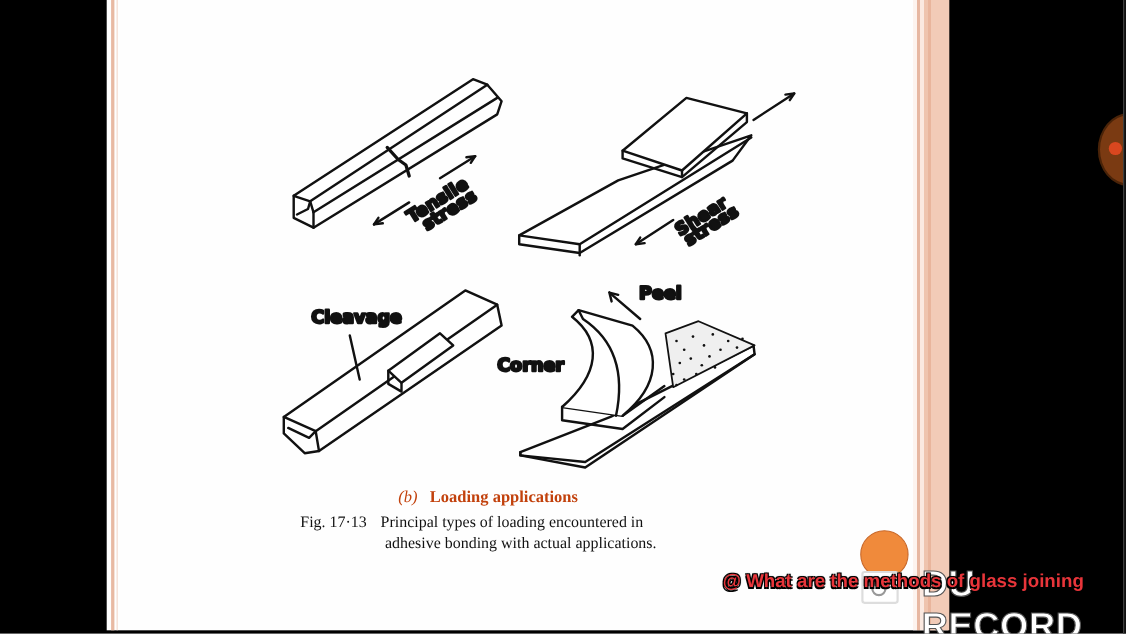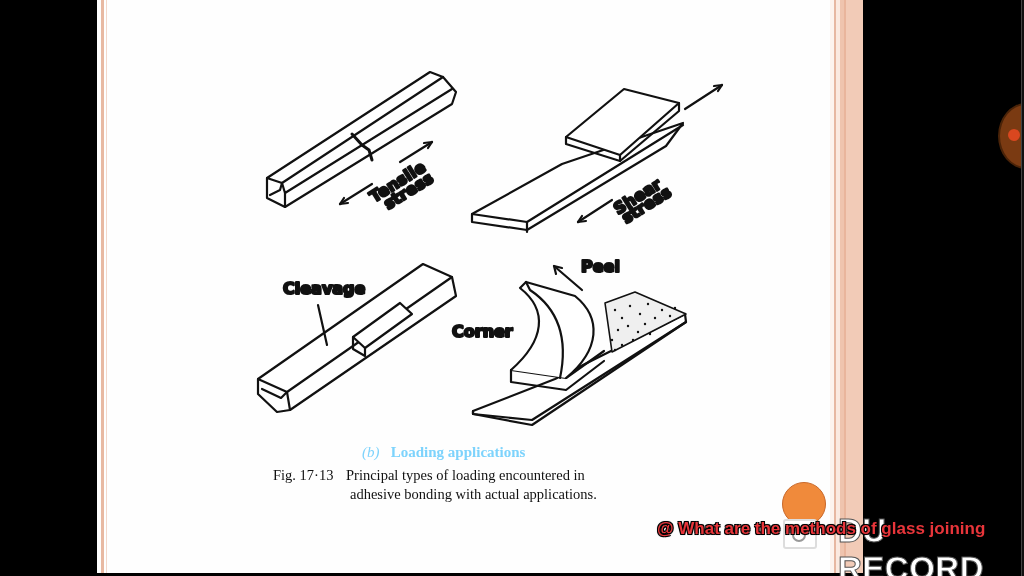--- a/index.html
+++ b/index.html
@@ -4,21 +4,21 @@
 <style>
   html, body { margin:0; padding:0; }
   body { width:1024px; height:576px; background:#000; position:relative; overflow:hidden; font-family:"Liberation Serif", serif; }
   .page { position:absolute; left:97px; top:0; width:765px; height:573px; background:#fefefe; }
   .stripe-left { position:absolute; left:101px; top:0; width:3px; height:573px; background:#e8b9a2; }
   .stripe-left2 { position:absolute; left:106px; top:0; width:1px; height:573px; background:#f3d8cb; }
   .stripe-right { position:absolute; left:830px; top:0; width:33px; height:573px;
     background: linear-gradient(90deg, #fdf3ee 0px, #fdf3ee 4px, #e7b7a1 4px, #e7b7a1 6px, #fbe9e0 6px, #fbe9e0 10px, #efc4ae 10px, #efc4ae 14px, #e9b59c 14px, #e9b59c 16px, #f2cbb7 16px, #f2cbb7 33px); }
   .fig { position:absolute; left:0; top:0; width:1024px; height:576px; }
   .lbl { font-family:"DejaVu Sans", sans-serif; font-weight:bold; font-size:16px; fill:#111; }
-  .caption-b { position:absolute; left:362px; top:444px; font-size:15px; font-weight:bold; color:#7dd3fc; }
+  .caption-b { position:absolute; left:362px; top:444px; font-size:15px; font-weight:bold; color:#c2410c; }
   .caption-b i { font-style:italic; font-weight:normal; }
   .caption-fig { position:absolute; left:273px; top:466px; font-size:14.5px; font-weight:normal; color:#111; line-height:19px; }
   .caption-fig .num { display:inline-block; width:73px; }
   .caption-fig .line2 { padding-left:77px; }
   .rec-circle { position:absolute; left:782px; top:482px; width:42px; height:42px; border-radius:50%; background:#f08a3b; border:1px solid #c9692b; }
   .rec-logo { position:absolute; left:783px; top:519px; width:30px; height:26px; border:2px solid #ddd; background:#fff; border-radius:3px; }
   .rec-logo .dot { position:absolute; left:7px; top:7px; width:10px; height:10px; border-radius:50%; border:2px solid #999; }
   .rec-text { position:absolute; left:838px; top:512px; font-family:"Liberation Sans", sans-serif; font-weight:bold; font-size:33px; color:#fff; letter-spacing:0.5px; -webkit-text-stroke:1px #555; }
   .subtitle { position:absolute; left:657px; top:519px; font-family:"Liberation Sans", sans-serif; font-weight:bold; font-size:17px; color:#e8353a;
     text-shadow: -1px -1px 0 #000, 1px -1px 0 #000, -1px 1px 0 #000, 1px 1px 0 #000, 0 0 2px #000; }

